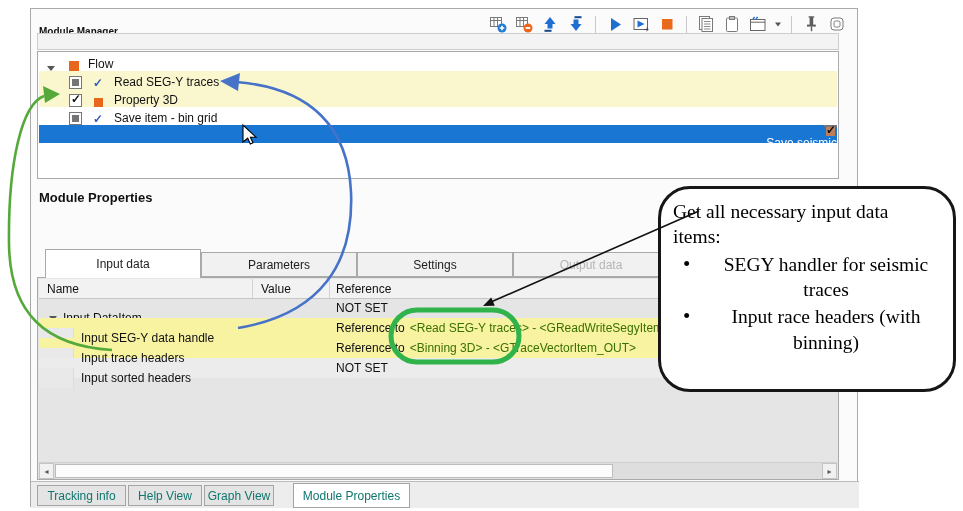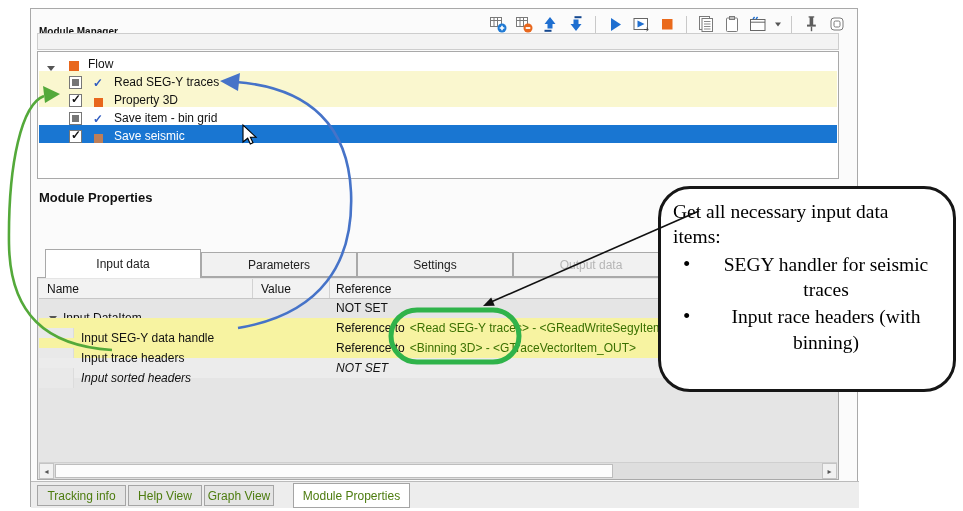--- a/index.html
+++ b/index.html
@@ -19,21 +19,21 @@
   .tsep{width:1px;height:17px;background:#c9c9c9;margin:0 3px;}
   .caret{width:8px;height:8px;display:flex;align-items:center;}
 
   
   .strip{left:6px;top:24px;width:802px;height:17px;background:#f3f3f3;border:1px solid #cdcdcd;box-sizing:border-box;}
 
   
   .tree{left:6px;top:42px;width:802px;height:128px;background:#fff;border:1px solid #a9a9a9;box-sizing:border-box;}
   .trow-tree{position:absolute;left:1px;right:1px;height:18px;display:flex;align-items:flex-end;font-size:12px;color:#111;}
   .trow-tree.yellow{background:var(--row_yellow_tree);}
-  .trow-tree.selected{background:var(--selection_blue);color:#fff;}
+  .trow-tree.selected{background:var(--selection_blue);color:#fff;flex-direction:column;}
   .tri{width:0;height:0;border-left:4px solid transparent;border-right:4px solid transparent;border-top:5px solid #555;margin-left:8px;}
   .sq{width:10px;height:10px;background:var(--orange);margin-left:14px;}
   .cb{width:13px;height:13px;box-sizing:border-box;border:1px solid #777;background:#fff;margin-left:30px;position:relative;}
   .cb-partial::after{content:"";position:absolute;left:2px;top:2px;width:7px;height:7px;background:#757575;}
   .cb-checked::after{content:"\2713";position:absolute;left:1px;top:-3px;font-size:12px;font-weight:bold;color:#111;}
   .sticon{width:14px;margin-left:9px;display:flex;justify-content:center;}
   .st-check::after{content:"\2713";color:var(--check_blue);font-weight:bold;font-size:12px;line-height:12px;}
   .st-square{width:9px;height:9px;background:var(--orange);}
   .st-square.muted{background:var(--orange_muted);}
   .tree-lbl{margin-left:9px;white-space:nowrap;}
@@ -72,21 +72,21 @@
   
   .hscroll{position:absolute;left:1px;right:1px;top:184px;height:16px;background:#dedede;border-top:1px solid #cfcfcf;}
   .hs-btn{position:absolute;top:0;width:15px;height:16px;background:#f1f1f1;border:1px solid #c4c4c4;box-sizing:border-box;
           display:flex;align-items:center;justify-content:center;font-size:8px;color:#555;}
   .hs-left{left:0;}.hs-right{right:0;}
   .hs-thumb{position:absolute;left:16px;top:1px;width:558px;height:14px;background:#fcfcfc;border:1px solid #bdbdbd;box-sizing:border-box;}
 
   
   .bstrip{left:0;top:472px;width:828px;height:27px;background:#ededed;border-top:1px solid #bbb;box-sizing:border-box;}
   .btab{position:absolute;box-sizing:border-box;border:1px solid #a5a5a5;background:#e4e4e4;display:flex;align-items:center;justify-content:center;
-        font-size:12px;color:#4d7c0f;top:3px;height:21px;}
+        font-size:12px;color:#0f766e;top:3px;height:21px;}
   .btab.active{top:1px;height:25px;background:#fff;z-index:2;}
 
   
   .callout{left:658px;top:186px;width:298px;height:206px;box-sizing:border-box;background:#fff;border:3px solid #161616;border-radius:32px;
            z-index:40;padding:10px 12px 6px 12px;font-family:"Liberation Serif",serif;font-size:19.5px;color:#000;line-height:1.3;}
   .callout p{margin:0 0 2px 0;}
   .callout ul{margin:2px 0 0 0;padding:0;list-style:none;}
   .callout li{position:relative;padding-left:38px;margin-bottom:2px;text-align:center;}
   .callout li::before{content:"\2022";position:absolute;left:10px;top:-1px;font-size:21px;}
 
@@ -276,21 +276,21 @@
             <span class="indent-cell"></span>
           <span class="name-l1">Input trace headers</span>
           </div>
         <div class="cell-value"></div>
         <div class="cell-ref">
             <span class="ref-prefix">Reference to</span>
           <span class="ref-val">&lt;Binning 3D&gt; - &lt;GTraceVectorItem_OUT&gt;</span>
           </div>
       </div>
 
-      <div class="trow grayrow" style="top:80px;font-style:italic;">
+      <div class="trow grayrow" style="top:80px;">
         <div class="cell-name">
             <span class="indent-cell"></span>
           <span class="name-l1">Input sorted headers</span>
           </div>
         <div class="cell-value"></div>
         <div class="cell-ref">
             <span class="ref-prefix">NOT SET</span>
           <span class="ref-val"></span>
           </div>
       </div>

